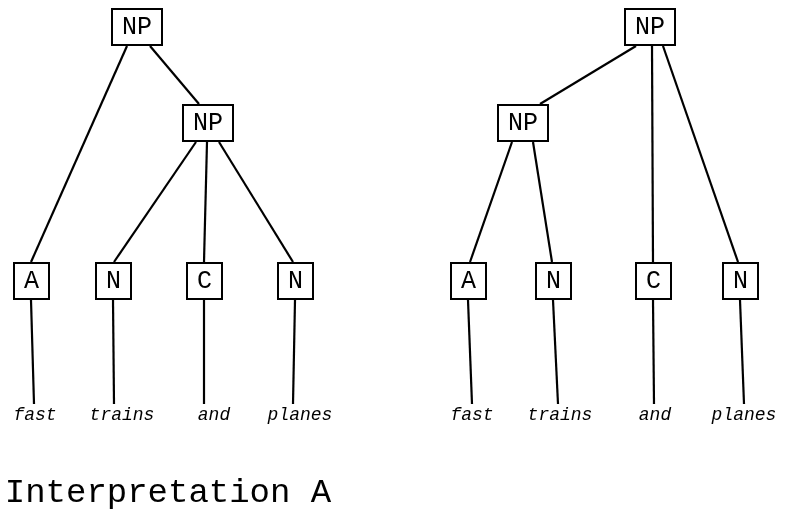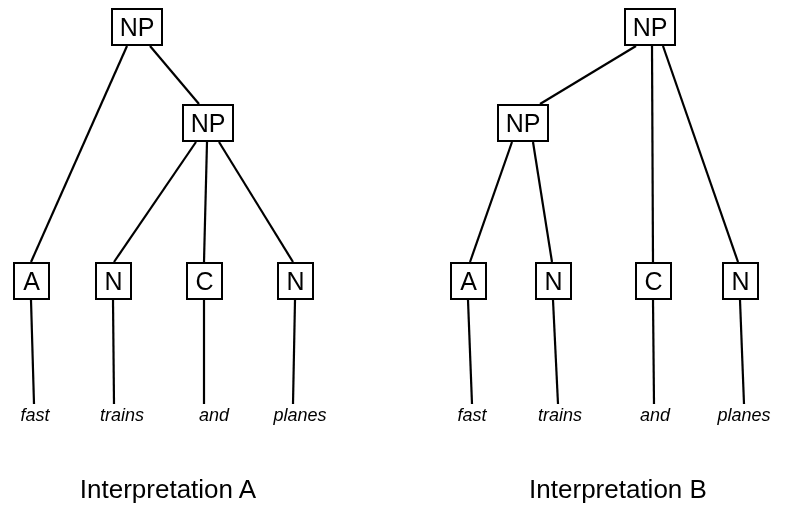--- a/index.html
+++ b/index.html
@@ -5,21 +5,21 @@
   html, body {
     margin: 0;
     padding: 0;
     background: #ffffff;
   }
   .canvas {
     position: relative;
     width: 800px;
     height: 513px;
     background: #ffffff;
-    font-family: Liberation Sans, sans-serif;
+    font-family: Liberation Mono, monospace;
     color: #000000;
     overflow: hidden;
   }
   .edges {
     position: absolute;
     left: 0;
     top: 0;
     width: 800px;
     height: 513px;
   }
@@ -43,21 +43,21 @@
   .word {
     position: absolute;
     transform: translateX(-50%);
     font-style: italic;
     font-size: 18px;
     white-space: nowrap;
   }
   .caption {
     position: absolute;
     transform: translateX(-50%);
-    font-size: 26px;
+    font-size: 34px;
     white-space: nowrap;
   }
 </style>
 </head>
 <body>
 
 <div class="canvas">
 
   <svg class="edges" viewBox="0 0 800 513" xmlns="http://www.w3.org/2000/svg">
 
@@ -103,15 +103,14 @@
   <div class="node leaf" style="left:450px; top:262px;">A</div>
   <div class="node leaf" style="left:535px; top:262px;">N</div>
   <div class="node leaf" style="left:635px; top:262px;">C</div>
   <div class="node leaf" style="left:722px; top:262px;">N</div>
 
   <div class="word" style="left:472px; top:405px;">fast</div>
   <div class="word" style="left:560px; top:405px;">trains</div>
   <div class="word" style="left:655px; top:405px;">and</div>
   <div class="word" style="left:744px; top:405px;">planes</div>
 
-  <div class="caption" style="left:618px; top:474px;">Interpretation B</div>
 
 </div>
 
 </body></html>

